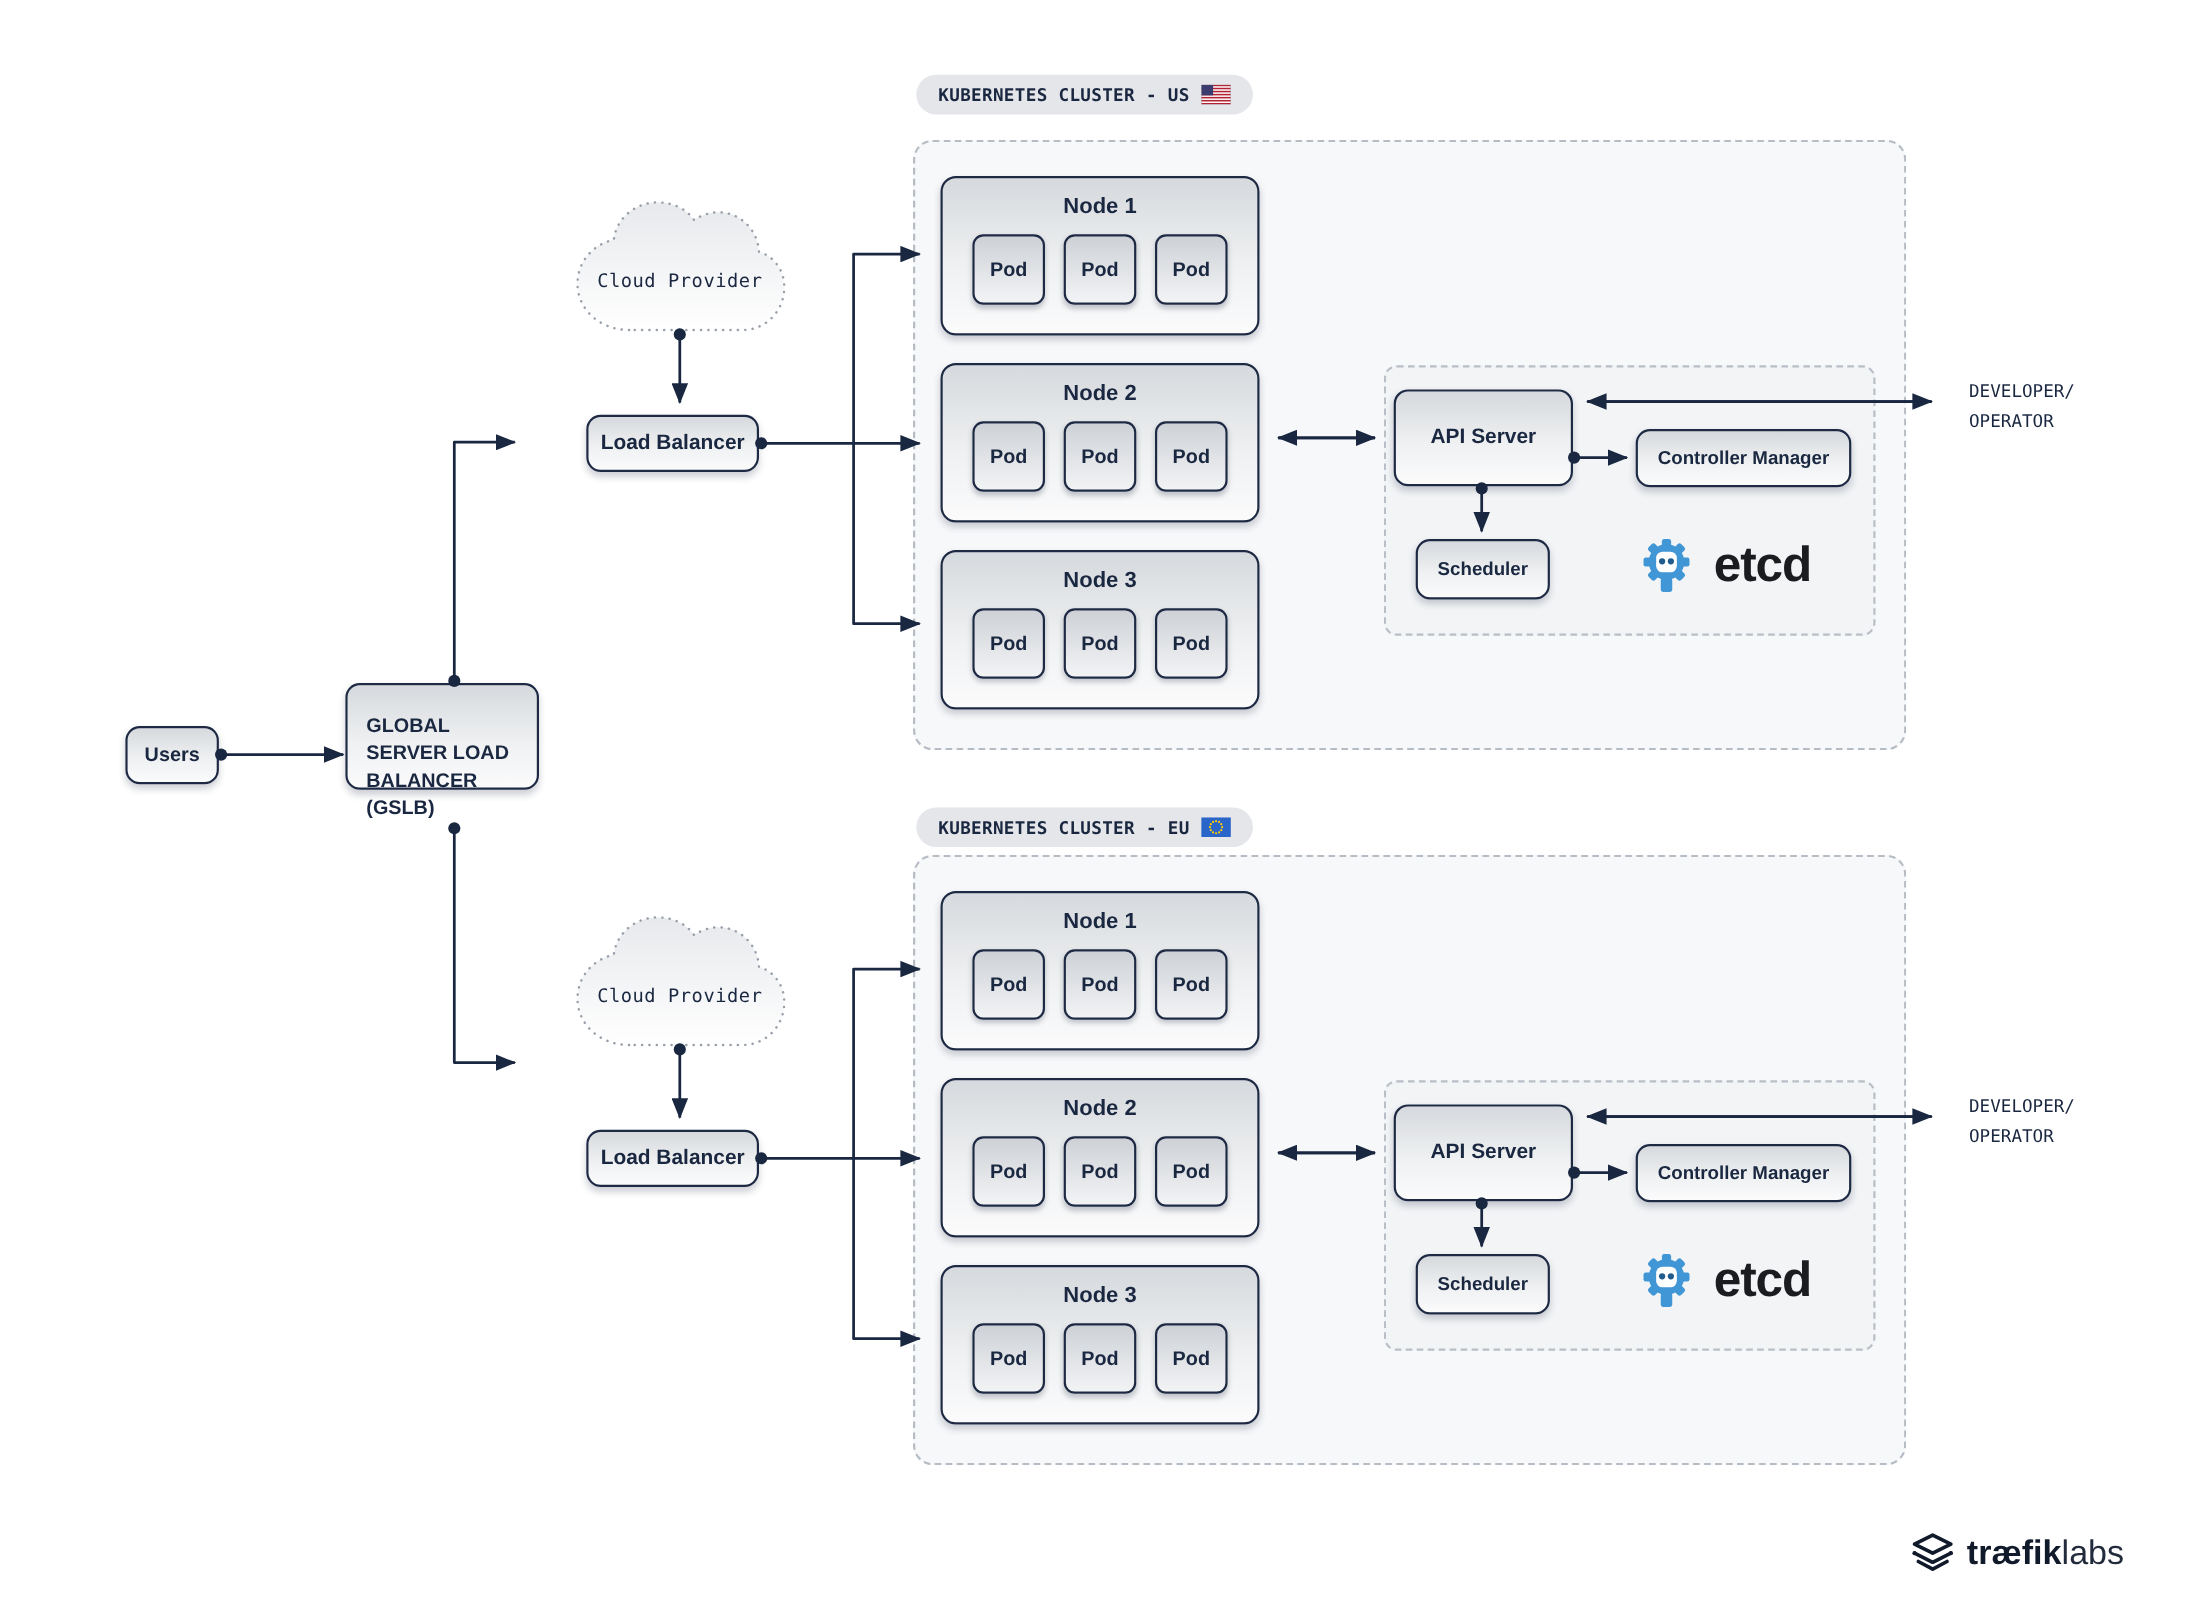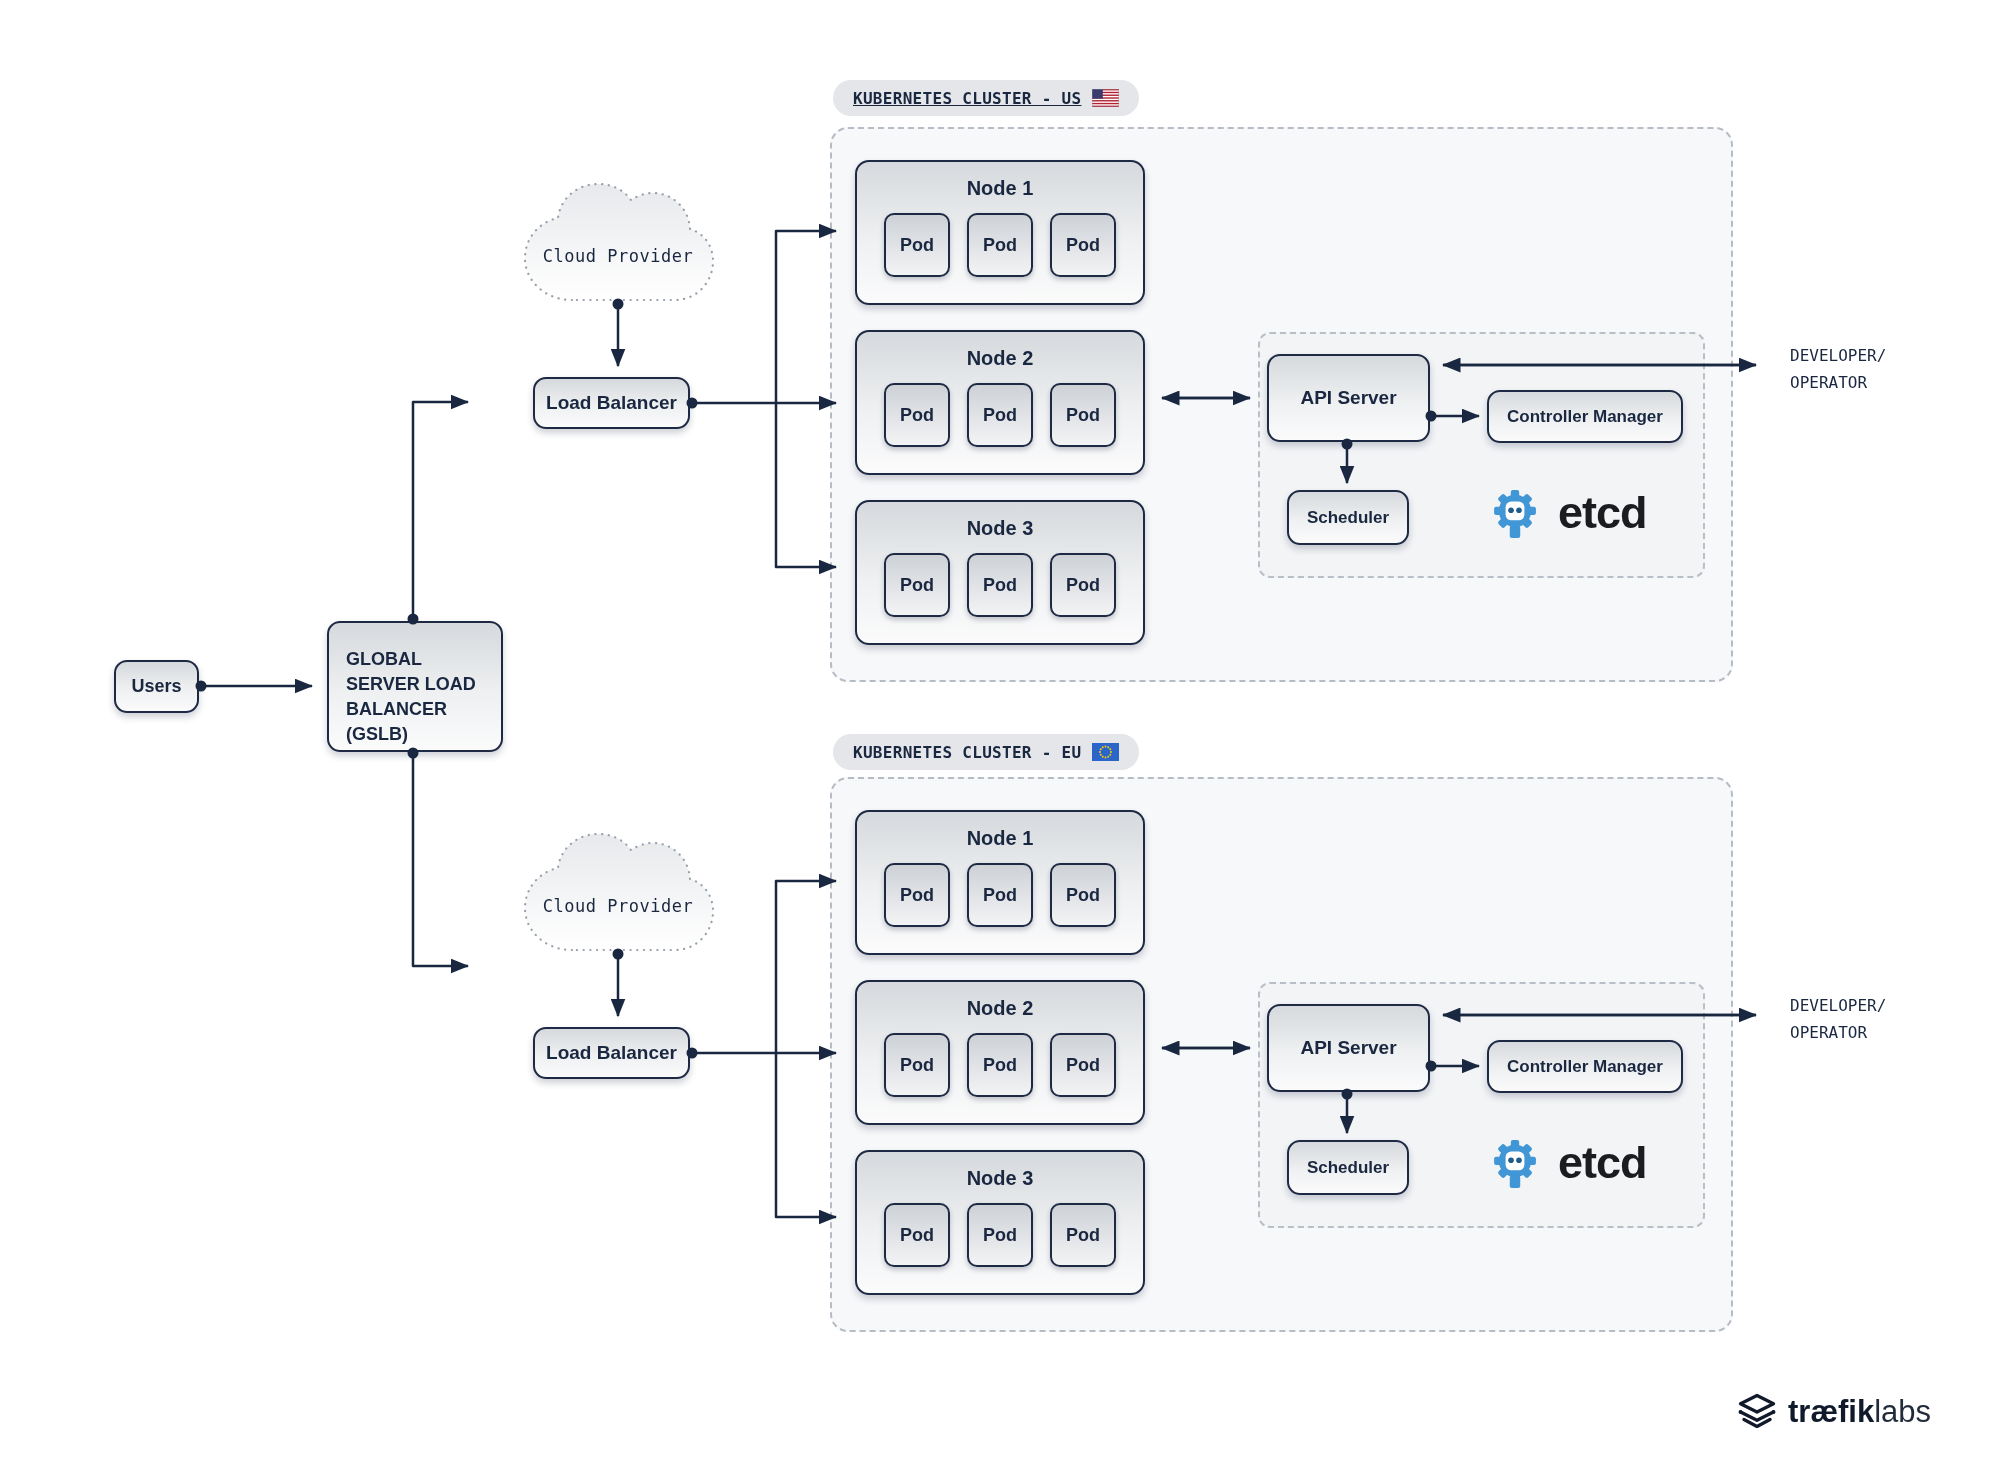--- a/index.html
+++ b/index.html
@@ -70,21 +70,21 @@
 </style>
 </head>
 <body>
 
 <div class="canvas">
 
   <div class="box" style="left:114px; top:660px; width:85px; height:53px; font-size:18px;">
     <span>Users</span>
   </div>
 
-  <div class="box" style="left:327px; top:621px; width:176px; height:131px; justify-content:flex-start; align-items:flex-start; padding:24px 15px 0 17px; font-size:18px; line-height:25px; text-align:left;">
+  <div class="box" style="left:314px; top:621px; width:176px; height:97px; justify-content:flex-start; align-items:flex-start; padding:24px 15px 0 17px; font-size:18px; line-height:25px; text-align:left;">
     <span>GLOBAL SERVER LOAD BALANCER (GSLB)</span>
   </div>
 
   <svg class="wires" width="2000" height="1472" viewBox="0 0 2000 1472">
     <defs>
       <marker id="ah-base" markerWidth="7.5" markerHeight="6" refX="7" refY="3" orient="auto">
         <path d="M0,0 L7.5,3 L0,6 Z" fill="#1a2740"></path>
       </marker>
     </defs>
     <g stroke="#1a2740" stroke-width="2.5" fill="none" stroke-linejoin="round">
@@ -94,21 +94,21 @@
     </g>
     <g fill="#1a2740" stroke="none">
       <circle cx="201" cy="686" r="5.5"></circle>
       <circle cx="413" cy="619" r="5.5"></circle>
       <circle cx="413" cy="753" r="5.5"></circle>
     </g>
   </svg>
 
   <div class="abs" style="left:0; top:0; width:2000px; height:700px;">
 
-    <div class="pill" style="left:833px; top:80px;text-decoration:underline;">
+    <div class="pill" style="left:833px; top:68px;">
       <span>KUBERNETES CLUSTER - US</span>
       <svg width="27" height="18" viewBox="0 0 27 18">
         <rect width="27" height="18" fill="#ffffff"></rect>
         <g fill="#b22234">
           <rect y="0" width="27" height="1.4"></rect>
             <rect y="2.77" width="27" height="1.4"></rect>
           <rect y="5.54" width="27" height="1.4"></rect>
             <rect y="8.31" width="27" height="1.4"></rect>
           <rect y="11.08" width="27" height="1.4"></rect>
             <rect y="13.85" width="27" height="1.4"></rect>

